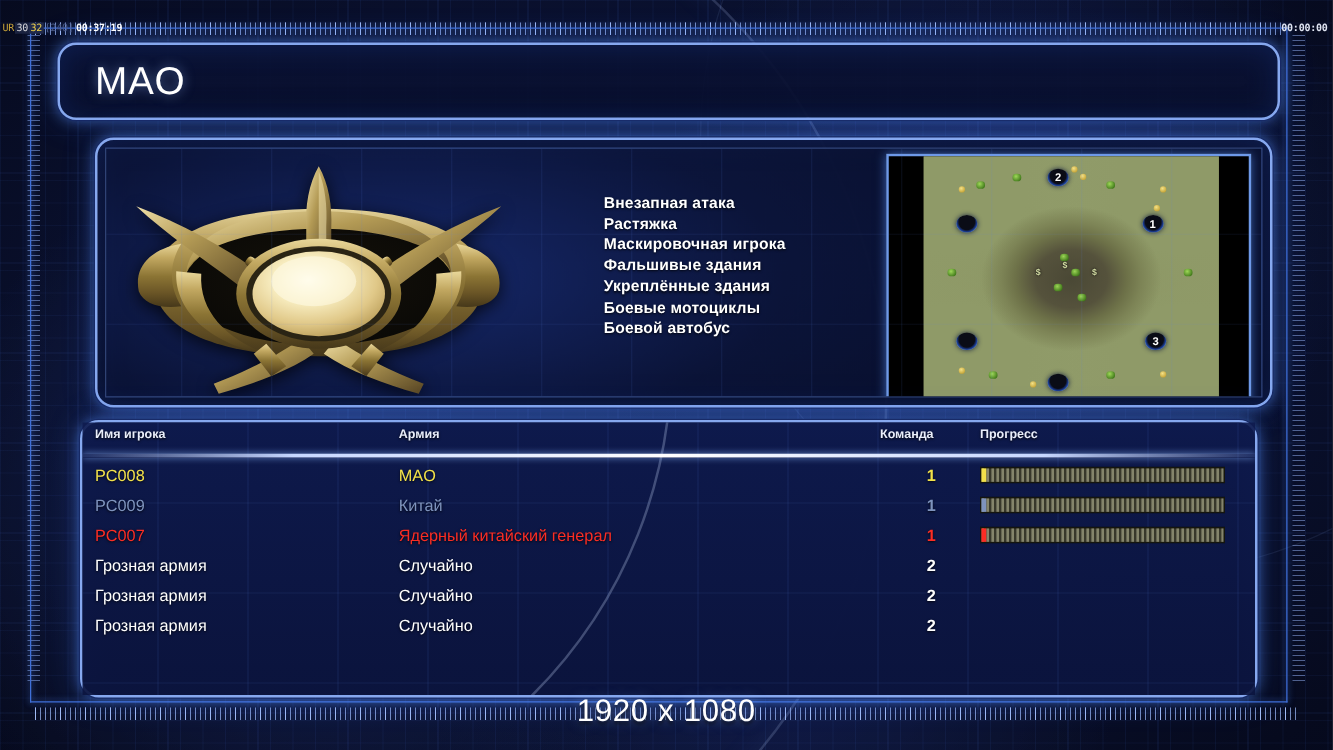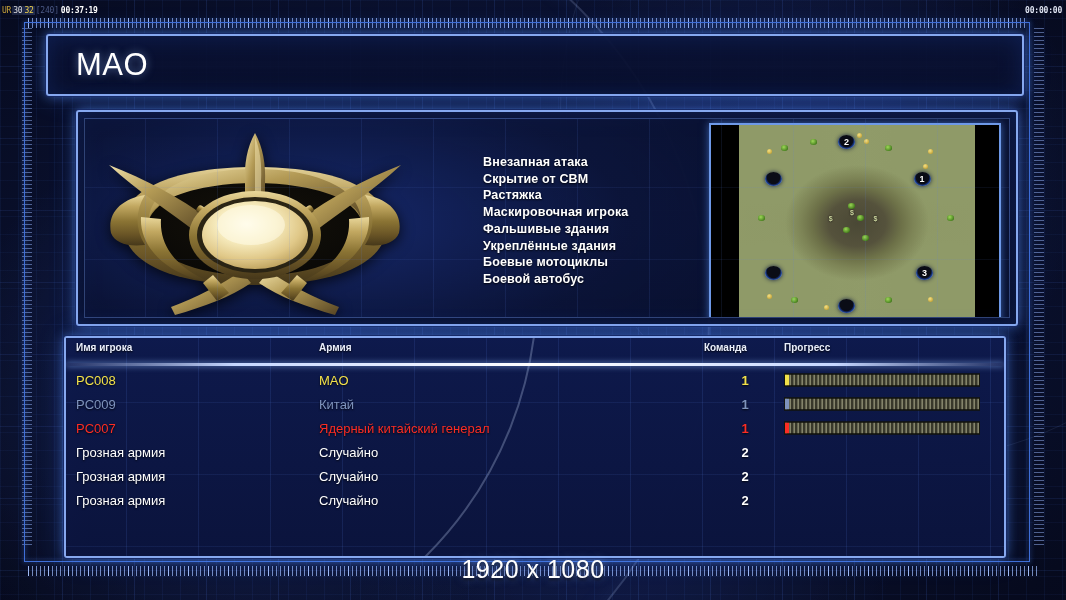--- a/index.html
+++ b/index.html
@@ -47,21 +47,21 @@
   .bg-noise{
     position:absolute; inset:0;
     background:
       radial-gradient(circle at 22% 70%, rgba(20,35,90,.55) 0 8%, transparent 32%),
       radial-gradient(circle at 76% 28%, rgba(18,30,82,.5) 0 7%, transparent 30%),
       radial-gradient(circle at 58% 88%, rgba(16,28,76,.5) 0 9%, transparent 34%);
     mix-blend-mode:screen; opacity:.7;
   }
 
   
-  .topbar{ position:absolute; left:0; top:4px; width:1066px; height:13px; z-index:40;
+  .topbar{ position:absolute; left:0; top:16px; width:1066px; height:13px; z-index:40;
     font-family:"DejaVu Sans Mono", monospace; font-size:8px; line-height:13px; letter-spacing:-.2px; }
   .tb-left{ position:absolute; left:1px; top:0; white-space:nowrap; }
   .tb-left span{ padding:0 1px; }
   .c-ur{ color:#c9a43a; }
   .c-n1{ color:#d8d8dc; background:#1b2340; }
   .c-n2{ color:#f0d24a; background:#202a4c; }
   .c-dim{ color:#4c5a86; }
   .c-time{ color:#ffffff; font-weight:bold; }
   .tb-right{ position:absolute; right:4px; top:0; color:#dfe4f2; font-weight:bold; }
 
@@ -82,21 +82,21 @@
     background-image:repeating-linear-gradient(to bottom,
       rgba(150,180,250,.5) 0 1px, transparent 1px 4px);
   }
 
   .frameline{ position:absolute; background:#3f6fd8; z-index:6; box-shadow:0 0 5px rgba(80,140,255,.8); }
 
   
   .panel{
     position:absolute;
     border:2px solid #86a8ef;
-    border-radius:3px;
+    border-radius:15px;
     background:linear-gradient(180deg, rgba(10,18,52,.94) 0%, rgba(9,16,48,.92) 55%, rgba(7,13,40,.94) 100%);
     box-shadow:
       0 0 0 1px rgba(22,40,100,.9),
       0 0 11px rgba(90,150,255,.55),
       0 0 26px rgba(60,110,235,.28),
       inset 0 0 22px rgba(22,48,120,.45);
     z-index:10;
   }
   #title-panel{ left:46px; top:34px; width:978px; height:62px; }
   #title-text{
@@ -331,21 +331,20 @@
 
           <ellipse cx="150" cy="110" rx="66" ry="44" fill="url(#gmet)"></ellipse>
           <ellipse cx="150" cy="110" rx="58" ry="38" fill="#2a2414"></ellipse>
           <ellipse cx="150" cy="110" rx="53" ry="34" fill="url(#gcore)"></ellipse>
           <ellipse cx="146" cy="100" rx="34" ry="20" fill="#fffbe8" opacity=".55"></ellipse>
         </svg>
       </div>
 
       <div id="abilities">
         <div class="ability">Внезапная атака</div>
-        <div class="ability">Скрытие от СВМ</div>
         <div class="ability">Растяжка</div>
         <div class="ability">Маскировочная игрока</div>
         <div class="ability">Фальшивые здания</div>
         <div class="ability">Укреплённые здания</div>
         <div class="ability">Боевые мотоциклы</div>
         <div class="ability">Боевой автобус</div>
       </div>
 
       <div id="minimap-frame">
         <div id="minimap">

